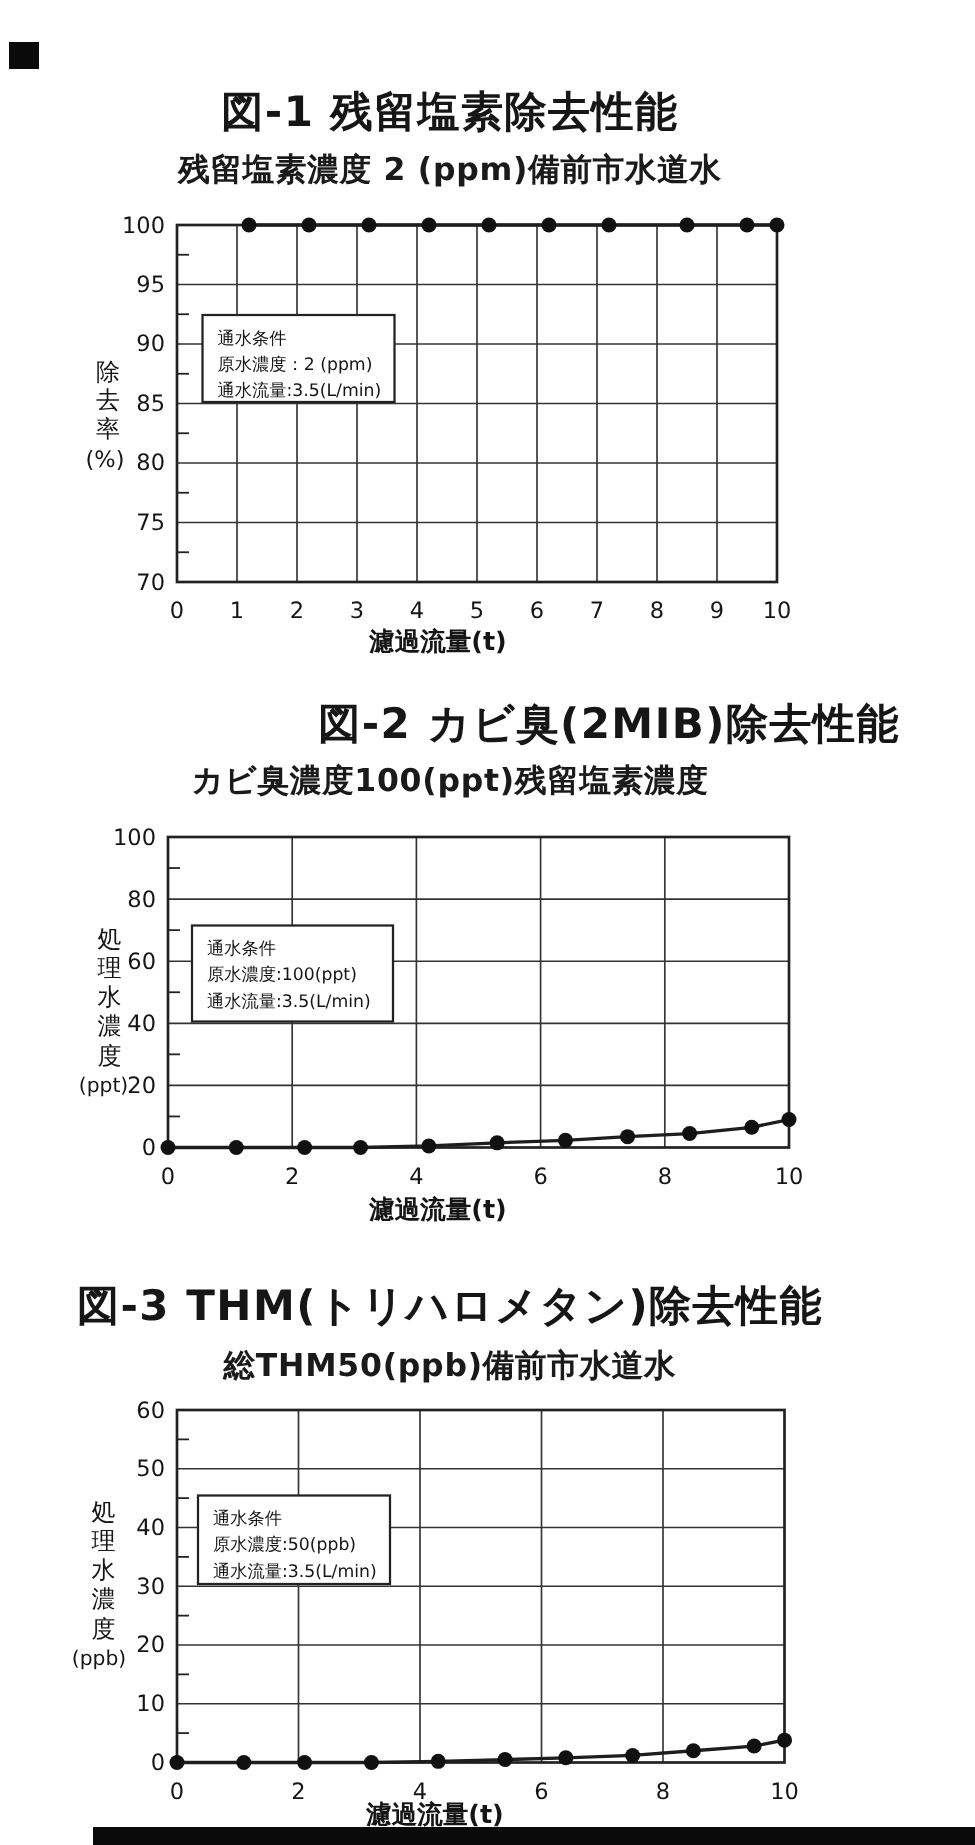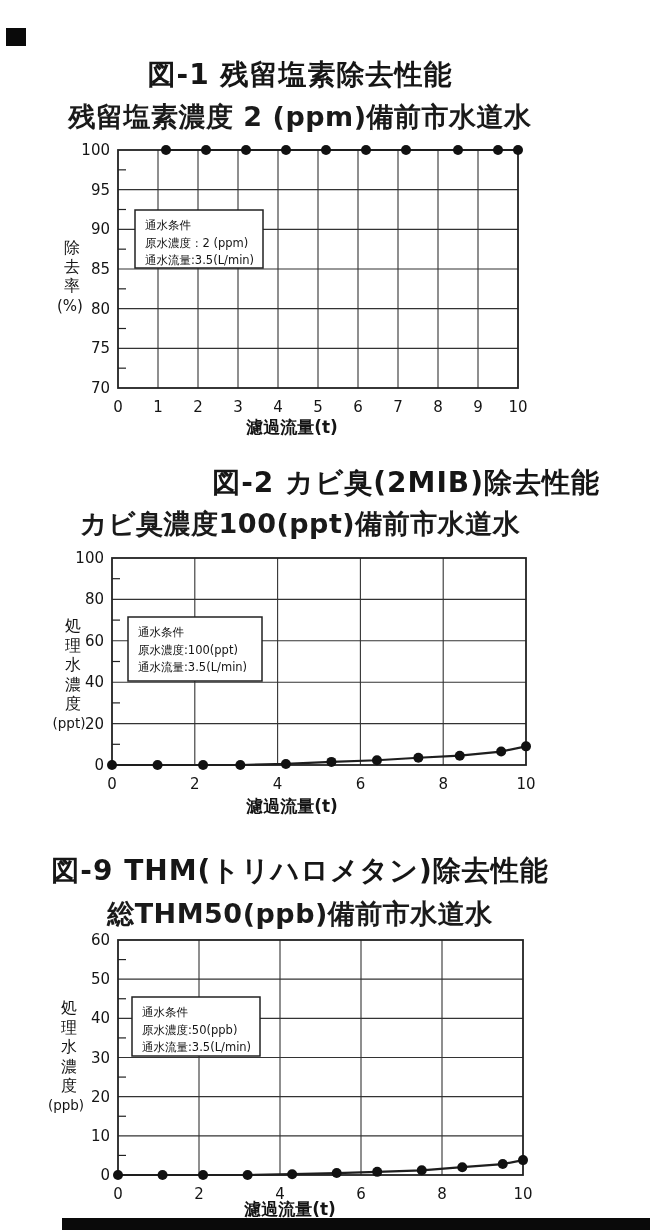--- a/index.html
+++ b/index.html
@@ -15,21 +15,21 @@
     position:absolute;left:0;width:600px;
     text-align:center;
     font-size:28px;font-weight:bold;
     letter-spacing:1px;
     color:#161616;
     white-space:nowrap;
   }
   .fig-subtitle{
     position:absolute;left:0;width:600px;
     text-align:center;
-    font-size:27px;font-weight:bold;
+    font-size:21px;font-weight:bold;
     letter-spacing:0.5px;
     color:#1a1a1a;
     white-space:nowrap;
   }
   #title-1{top:56px;}
   #subtitle-1{top:99px;}
   #title-2{top:464px;text-align:right;}
   #subtitle-2{top:506px;}
   #title-3{top:852px;}
   #subtitle-3{top:896px;text-align:center;}
@@ -126,21 +126,21 @@
           <text x="72" y="253" text-anchor="middle" font-size="16" fill="#151515" font-weight="normal">除</text>
           <text x="72" y="272" text-anchor="middle" font-size="16" fill="#151515" font-weight="normal">去</text>
           <text x="72" y="291" text-anchor="middle" font-size="16" fill="#151515" font-weight="normal">率</text>
           <text x="70" y="311" text-anchor="middle" font-size="15" fill="#151515" font-weight="normal">(%)</text>
         </g>
       </svg>
   </section>
 
   <section>
     <div class="fig-title" id="title-2">図-2 カビ臭(2MIB)除去性能</div>
-    <div class="fig-subtitle" id="subtitle-2">カビ臭濃度100(ppt)備前市水道水</div>
+    <div class="fig-subtitle" id="subtitle-2">カビ臭濃度100(ppt)残留塩素濃度</div>
     <svg class="plot-svg" id="plot-svg-2" viewBox="0 548 650 300">
         <g stroke="#333333" stroke-width="1.1">
           <line x1="112" y1="723.6" x2="526" y2="723.6"></line>
           <line x1="112" y1="682.2" x2="526" y2="682.2"></line>
           <line x1="112" y1="640.8" x2="526" y2="640.8"></line>
           <line x1="112" y1="599.4" x2="526" y2="599.4"></line>
           <line x1="194.8" y1="558" x2="194.8" y2="765"></line>
           <line x1="277.6" y1="558" x2="277.6" y2="765"></line>
           <line x1="360.4" y1="558" x2="360.4" y2="765"></line>
           <line x1="443.20000000000005" y1="558" x2="443.20000000000005" y2="765"></line>
@@ -193,21 +193,21 @@
           <text x="73" y="650.5" text-anchor="middle" font-size="16" fill="#151515" font-weight="normal">理</text>
           <text x="73" y="670" text-anchor="middle" font-size="16" fill="#151515" font-weight="normal">水</text>
           <text x="73" y="689.5" text-anchor="middle" font-size="16" fill="#151515" font-weight="normal">濃</text>
           <text x="73" y="709" text-anchor="middle" font-size="16" fill="#151515" font-weight="normal">度</text>
           <text x="69" y="728" text-anchor="middle" font-size="13.5" fill="#151515" font-weight="normal">(ppt)</text>
         </g>
       </svg>
   </section>
 
   <section>
-    <div class="fig-title" id="title-3">図-9 THM(トリハロメタン)除去性能</div>
+    <div class="fig-title" id="title-3">図-3 THM(トリハロメタン)除去性能</div>
     <div class="fig-subtitle" id="subtitle-3">総THM50(ppb)備前市水道水</div>
     <svg class="plot-svg" id="plot-svg-3" viewBox="0 930 650 300">
         <g stroke="#333333" stroke-width="1.1">
           <line x1="118" y1="1135.8333333333333" x2="523" y2="1135.8333333333333"></line>
           <line x1="118" y1="1096.6666666666667" x2="523" y2="1096.6666666666667"></line>
           <line x1="118" y1="1057.5" x2="523" y2="1057.5"></line>
           <line x1="118" y1="1018.3333333333334" x2="523" y2="1018.3333333333334"></line>
           <line x1="118" y1="979.1666666666666" x2="523" y2="979.1666666666666"></line>
           <line x1="199" y1="940" x2="199" y2="1175"></line>
           <line x1="280" y1="940" x2="280" y2="1175"></line>

